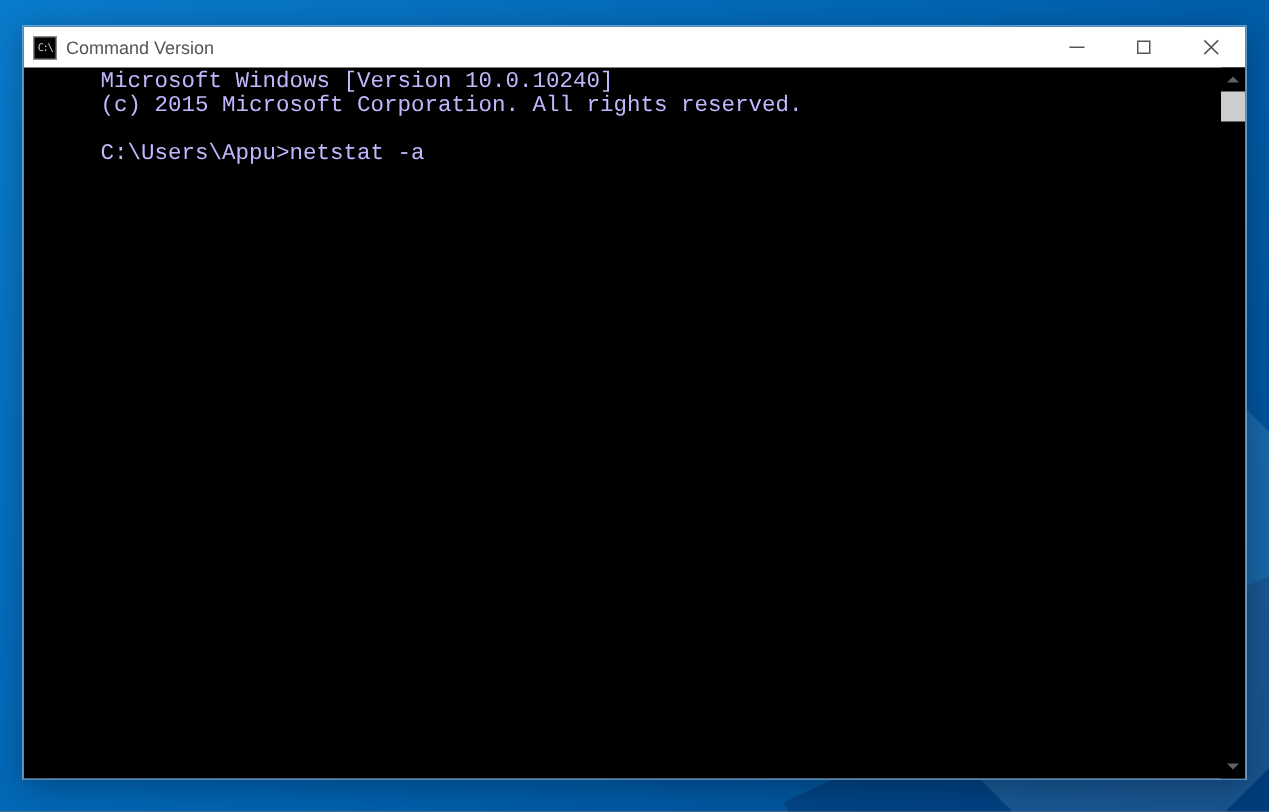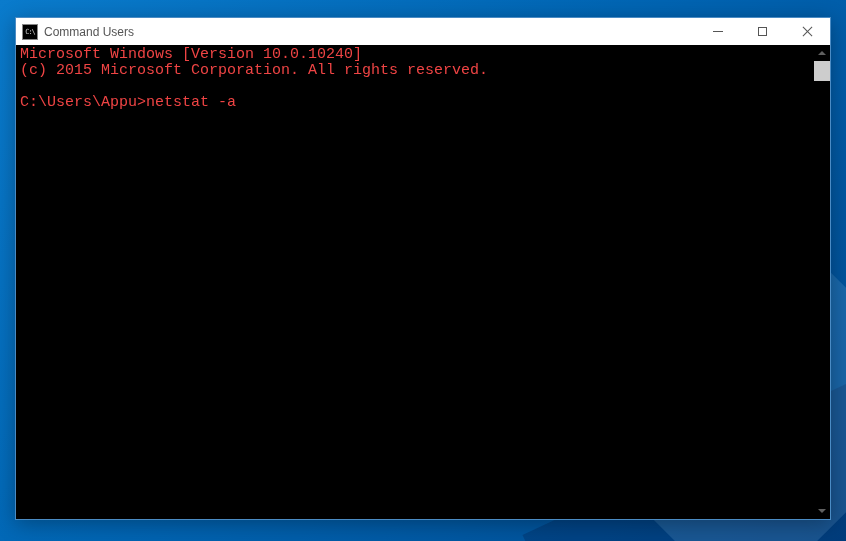--- a/index.html
+++ b/index.html
@@ -139,23 +139,24 @@
       position: relative;
       overflow: hidden;
     }
     
     .terminal-content {
       flex: 1;
       padding: 2px 4px;
       font-family: Consolas, "Courier New", monospace;
       font-size: 15px;
       line-height: 16px;
-      color: #ef4444;
+      color: #c4b5fd;
       white-space: pre;
       overflow: hidden;
+      margin-left: 47px;
     }
     
     .prompt-line {
       white-space: pre;
     }
     
     .scrollbar {
       width: 16px;
       background: #000;
       position: relative;
@@ -203,21 +204,21 @@
 </head>
 <body>
 
 <div class="bg-shape-2"></div>
 <div class="bg-shape-1"></div>
 
 <div class="window">
 
   <div class="titlebar">
     <div class="app-icon">C:\</div>
-    <div class="title-text">Command Users</div>
+    <div class="title-text">Command Version</div>
 
     <div class="window-controls">
       <div class="win-btn">
         <div class="minimize-glyph"></div>
       </div>
       <div class="win-btn">
         <div class="maximize-glyph"></div>
       </div>
       <div class="win-btn close">
         <div class="close-glyph"></div>

